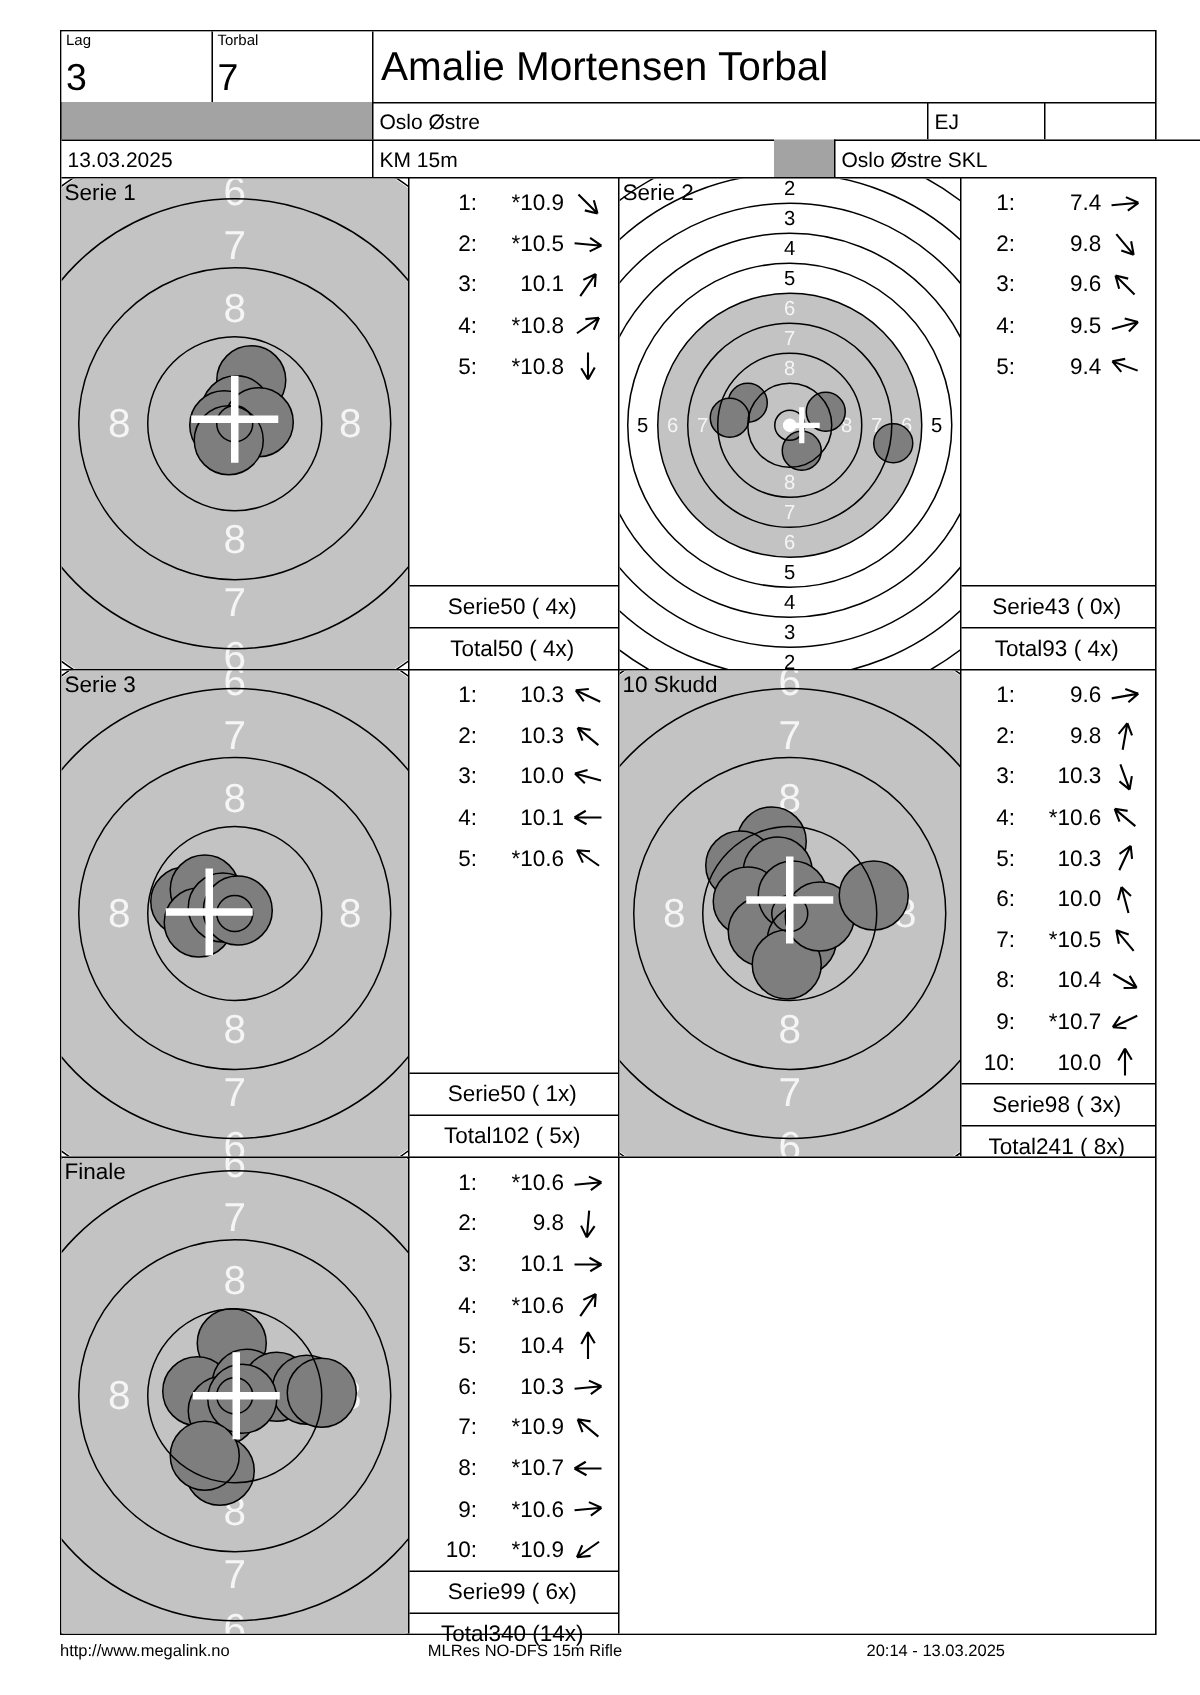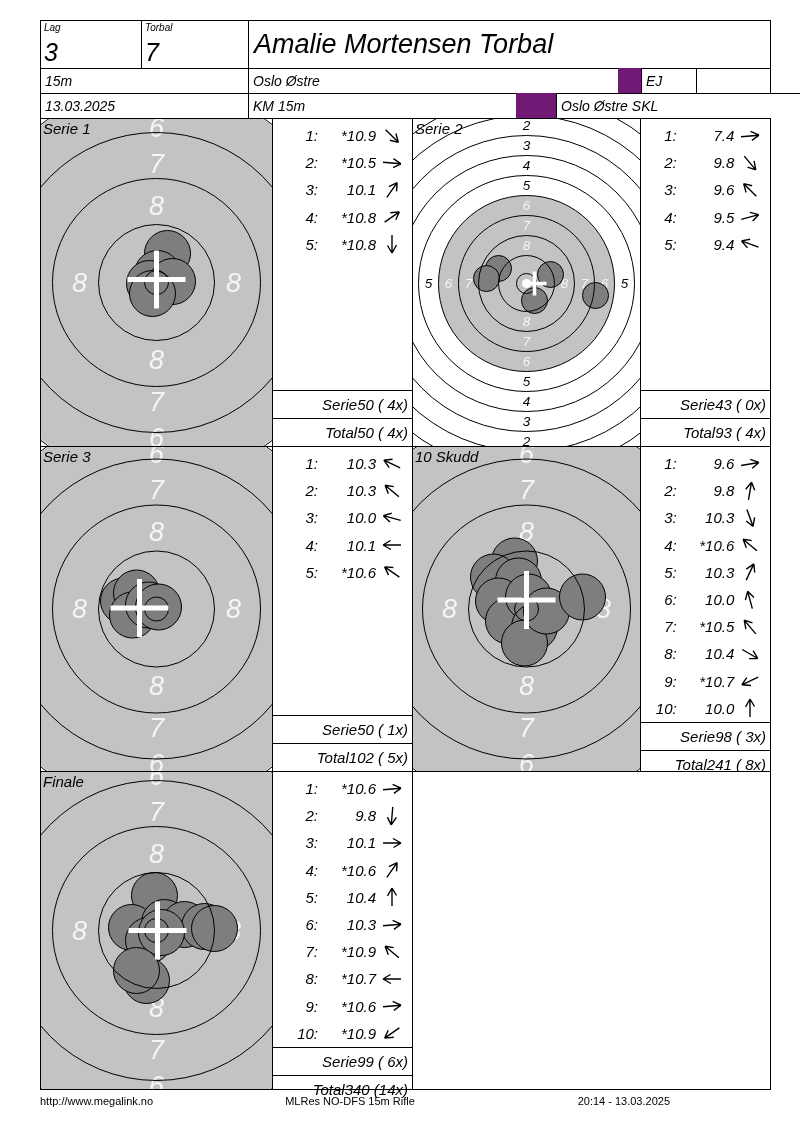--- a/index.html
+++ b/index.html
@@ -1,33 +1,33 @@
 <!DOCTYPE html>
 <html><head>
 <meta charset="utf-8">
 <style>
   html,body{margin:0;padding:0;background:#fff;}
   body{width:800px;height:1130px;position:relative;font-family:"Liberation Sans",sans-serif;color:#000;overflow:hidden;}
-  .sheet{position:absolute;left:40px;top:20px;width:731px;height:1070px;border:1px solid #000;box-sizing:border-box;background:#701a75;font-style:italic;}
+  .sheet{position:absolute;left:40px;top:20px;width:731px;height:1070px;border:1px solid #000;box-sizing:border-box;background:#a3a3a3;}
   .cell{position:absolute;box-sizing:border-box;background:#fff;}
   .bl{border-left:1px solid #000;}
   .bt{border-top:1px solid #000;}
   .small-lab{font-size:10px;line-height:11px;padding:1px 0 0 3px;}
   .big-val{font-size:25px;line-height:26px;padding:6px 0 0 3px;}
   .name{font-size:27px;line-height:46px;padding-left:5px;white-space:nowrap;overflow:hidden;}
   .hcell{font-size:14px;line-height:24px;padding-left:4px;white-space:nowrap;overflow:hidden;}
   .target-cell{overflow:hidden;}
   .panel-title{position:absolute;left:2px;top:1px;font-size:15px;z-index:5;}
   .list-cell{display:flex;flex-direction:column;}
   .shots{flex:1 1 auto;padding-top:3px;}
   .shot-row{height:27.2px;display:flex;align-items:center;justify-content:flex-end;padding-right:4px;font-size:15px;}
   .shot-num{width:36px;text-align:right;}
   .shot-val{width:58px;text-align:right;}
   .shot-arrow{width:32px;display:flex;justify-content:center;align-items:center;}
-  .score-row{height:27px;border-top:1px solid #000;display:flex;align-items:center;justify-content:flex-end;font-size:15px;padding:0 4px 0 2px;flex:0 0 auto;}
+  .score-row{height:27px;border-top:1px solid #000;display:flex;align-items:center;justify-content:center;font-size:15px;padding:0 4px 0 2px;flex:0 0 auto;}
   .footer{position:absolute;left:0;top:1095px;width:700px;height:16px;font-size:11px;}
   .footer .f-left{position:absolute;left:40px;}
   .footer .f-center{position:absolute;left:50%;transform:translateX(-50%);}
   .footer .f-right{position:absolute;right:30px;}
   svg{display:block;}
 </style>
 </head>
 <body>
 
 <div class="sheet">
@@ -35,23 +35,22 @@
   <div class="cell" style="left:0;top:0;width:100px;height:47px;">
     <div class="small-lab">Lag</div>
     <div class="big-val">3</div>
   </div>
   <div class="cell bl" style="left:100px;top:0;width:107px;height:47px;">
     <div class="small-lab">Torbal</div>
     <div class="big-val">7</div>
   </div>
   <div class="cell bl name" style="left:207px;top:0;width:522px;height:47px;">Amalie Mortensen Torbal</div>
 
-  <div class="cell bt hcell" style="left:0;top:47px;width:207px;height:25px;">15m</div>
   <div class="cell bt bl hcell" style="left:207px;top:47px;width:370px;height:25px;">Oslo Østre</div>
-  <div class="cell bt bl hcell" style="left:600px;top:47px;width:78px;height:25px;">EJ</div>
+  <div class="cell bt bl hcell" style="left:577px;top:47px;width:78px;height:25px;">EJ</div>
   <div class="cell bt bl hcell" style="left:655px;top:47px;width:74px;height:25px;"></div>
 
   <div class="cell bt hcell" style="left:0;top:72px;width:207px;height:25px;">13.03.2025</div>
   <div class="cell bt bl hcell" style="left:207px;top:72px;width:268px;height:25px;">KM 15m</div>
   <div class="cell bt bl hcell" style="left:475px;top:72px;width:254px;height:25px;margin-left:40px;">Oslo Østre SKL</div>
 
   <div class="cell bt target-cell" style="left:0;top:97px;width:231px;height:328px;">
     <div class="panel-title">Serie 1</div>
   <svg width="231" height="327" viewBox="0 0 231 327">
         <circle cx="115.5" cy="163.5" r="195" fill="#c3c3c3"></circle>

